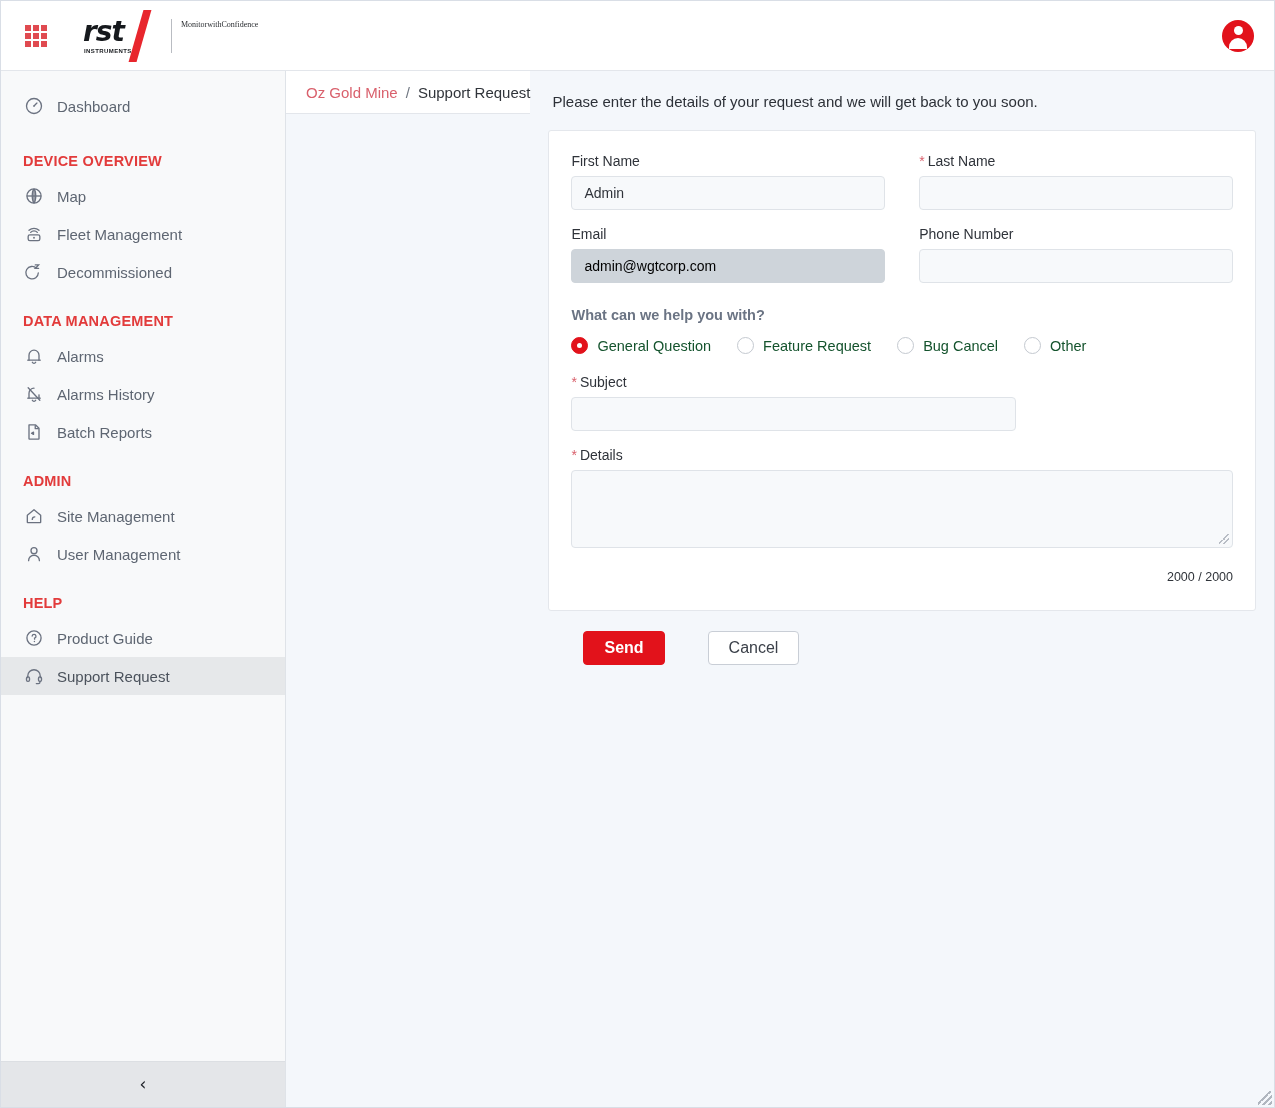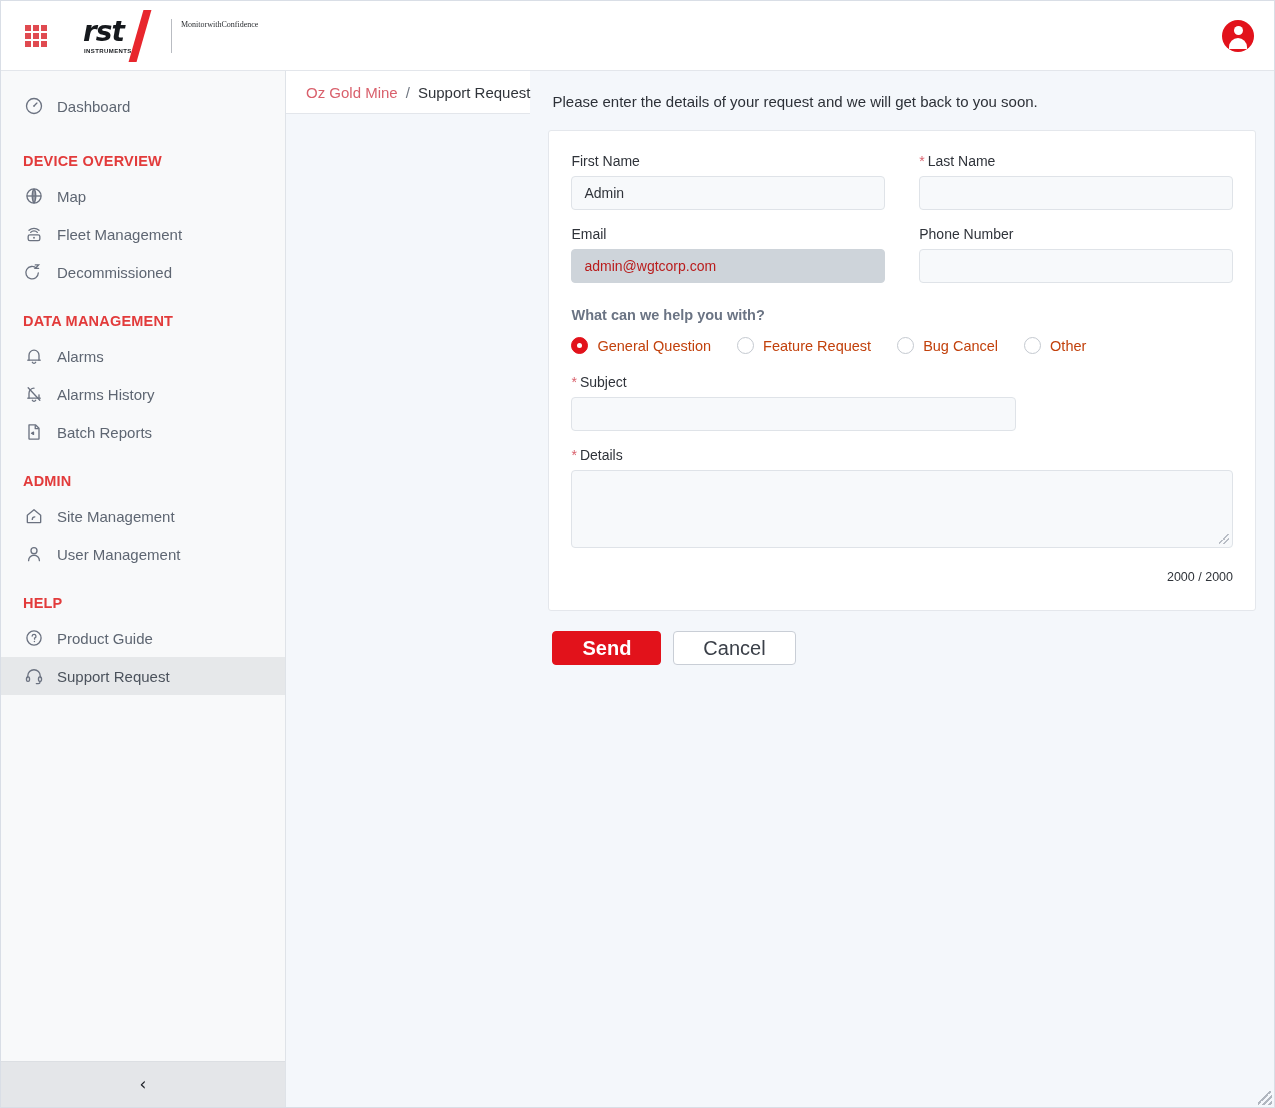--- a/index.html
+++ b/index.html
@@ -206,21 +206,21 @@
     height: 34px;
     border: 1px solid #dfe3e8;
     border-radius: 4px;
     background: #f7f9fb;
     padding: 0 12px;
     font-size: 14px;
     color: #2f333a;
     font-family: "Liberation Sans", sans-serif;
     outline: none;
   }
-  .input.disabled { background: #ced4da; border-color: #ced4da; color: #b91c1c; }
+  .input.disabled { background: #ced4da; border-color: #ced4da; color: #000000; }
   .input::placeholder { color: #a7aeb8; }
 
   .group-label {
     font-size: 14.5px;
     font-weight: bold;
     color: #6b7484;
     margin: 8px 0 14px 0;
   }
   .radios { display: flex; align-items: center; margin-bottom: 20px; }
   .radio-opt {
@@ -242,21 +242,21 @@
     border-color: #e2121b;
   }
   .radio.checked::after {
     content: "";
     position: absolute;
     width: 5px; height: 5px;
     border-radius: 50%;
     background: #fff;
     left: 5px; top: 5px;
   }
-  .radio-text { font-size: 14.5px; color: #c2410c; }
+  .radio-text { font-size: 14.5px; color: #14532d; }
 
   .subject-wrap { width: 445px; }
   .textarea {
     width: 100%;
     height: 78px;
     border: 1px solid #dfe3e8;
     border-radius: 4px;
     background: #f7f9fb;
     padding: 8px 12px;
     font-size: 14px;
@@ -282,25 +282,25 @@
     color: #30343a;
     margin-top: 22px;
   }
   .actions {
     display: flex; align-items: center;
     margin: 20px 0 0 4px;
   }
   .btn {
     height: 34px;
     border-radius: 4px;
-    font-size: 20px;
+    font-size: 16px;
     cursor: pointer;
     font-family: "Liberation Sans", sans-serif;
-    padding: 0 29px;
-    display: inline-flex; align-items: center; justify-content: center;
+    padding: 0 20px;
+    display: inline-flex; align-items: center; justify-content: center; margin-left: 31px;
   }
   .btn-send {
     background: #e2121b;
     border: 1px solid #e2121b;
     color: #ffffff;
     font-weight: bold;
     margin-right: 12px;
   }
   .btn-cancel {
     background: #ffffff;

